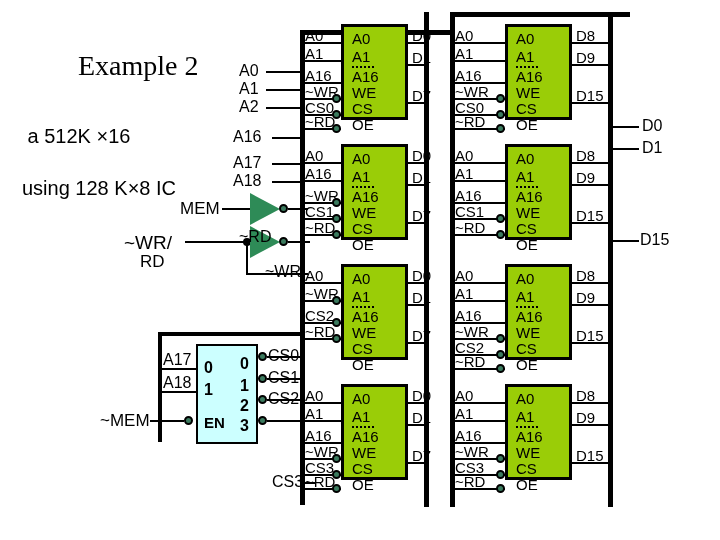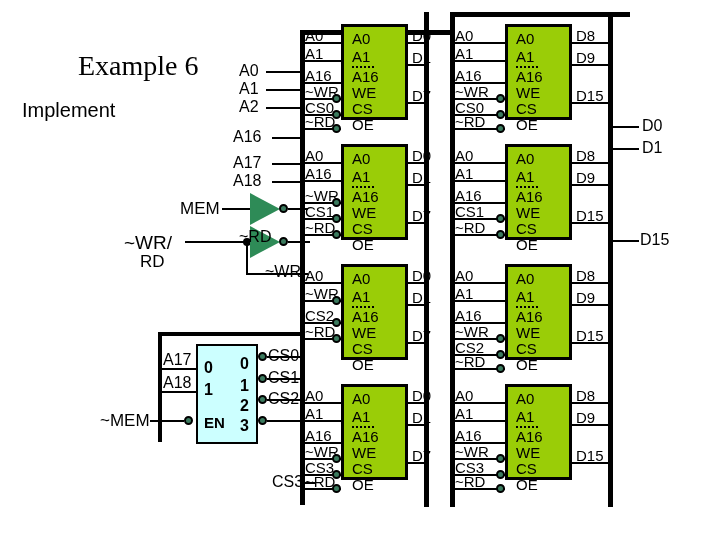--- a/index.html
+++ b/index.html
@@ -34,23 +34,24 @@
 
   
   .inv{position:absolute;width:0;height:0;border-left:30px solid #2e8b57;
        border-top:16px solid transparent;border-bottom:16px solid transparent;}
 </style>
 </head>
 <body>
 
 <div id="stage">
 
-  <div class="t serif" style="left:78px;top:52px;font-size:28px;">Example 6</div>
-
-  <div class="t" style="left:22px;top:100px;font-size:20px;">Implement</div>
+  <div class="t serif" style="left:78px;top:52px;font-size:28px;">Example 2</div>
+
+  <div class="t" style="left:22px;top:126px;font-size:20px;"> a 512K ×16</div>
+  <div class="t" style="left:22px;top:178px;font-size:20px;">using 128 K×8 IC</div>
 
   <div class="t" style="left:239px;top:63px;font-size:16px;">A0</div>
   <div class="t" style="left:239px;top:81px;font-size:16px;">A1</div>
   <div class="t" style="left:239px;top:99px;font-size:16px;">A2</div>
   <div class="w h2" style="left:266px;top:71px;width:34px;"></div>
   <div class="w h2" style="left:266px;top:89px;width:34px;"></div>
   <div class="w h2" style="left:266px;top:107px;width:34px;"></div>
 
   <div class="t" style="left:233px;top:129px;font-size:16px;">A16</div>
   <div class="t" style="left:233px;top:155px;font-size:16px;">A17</div>

